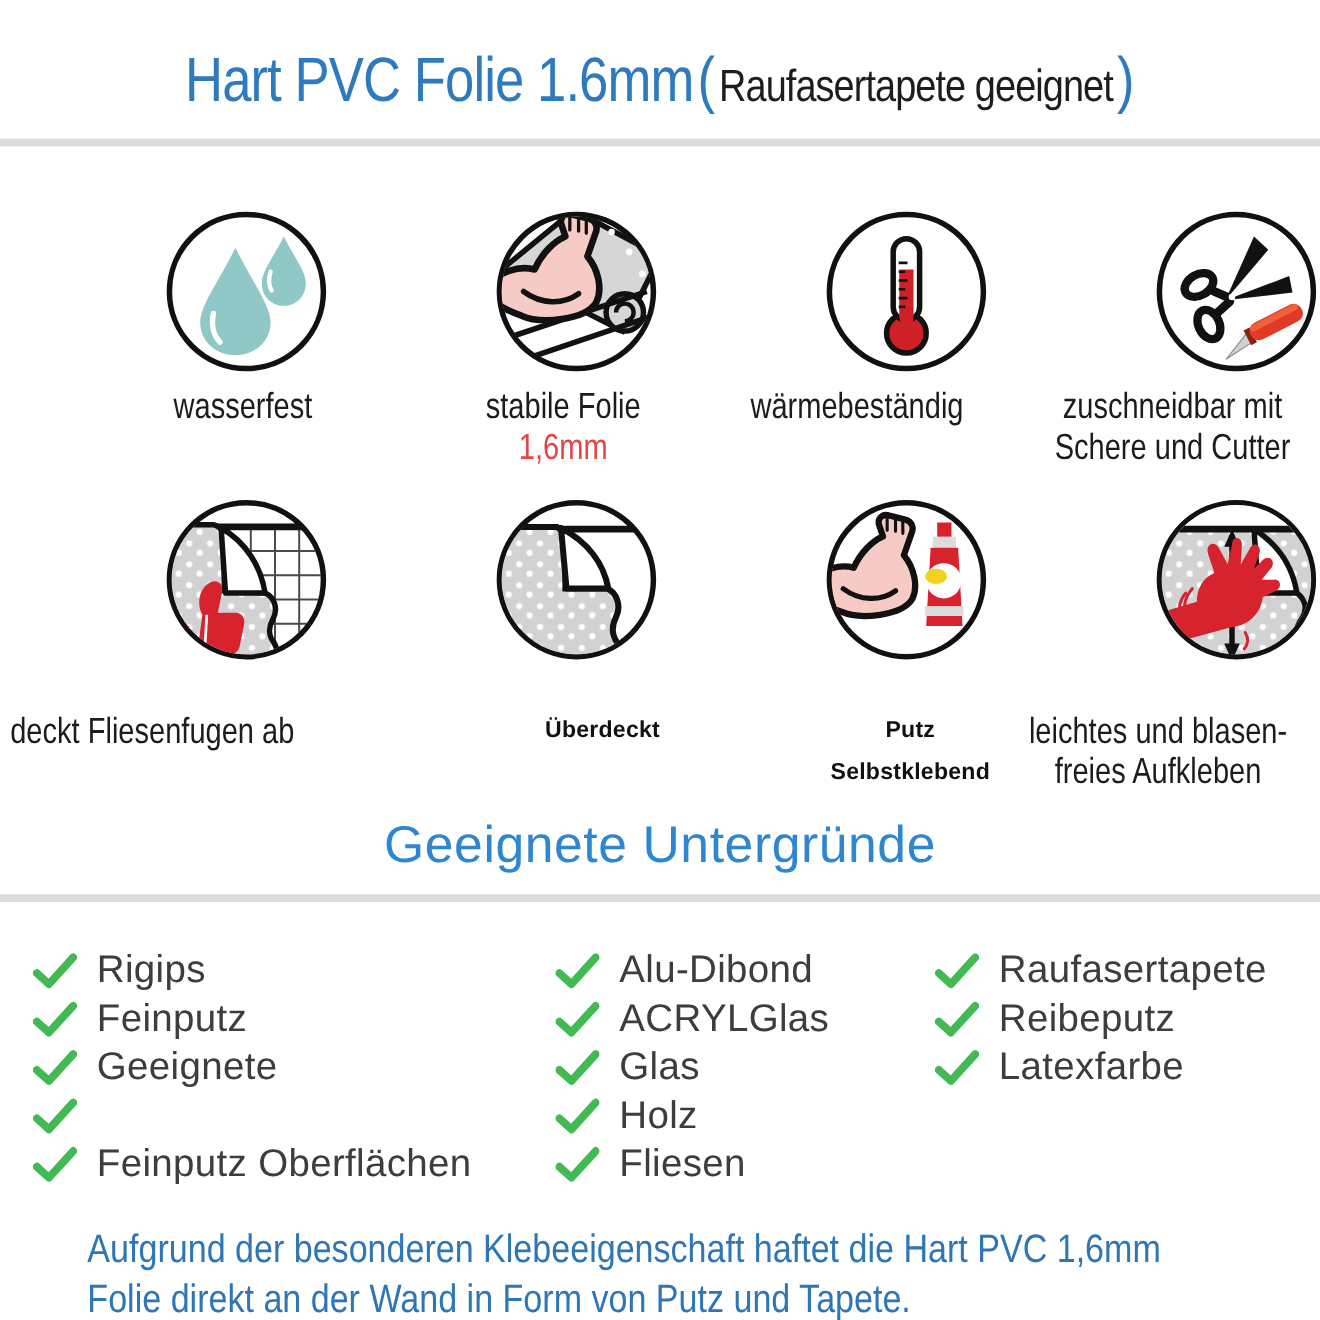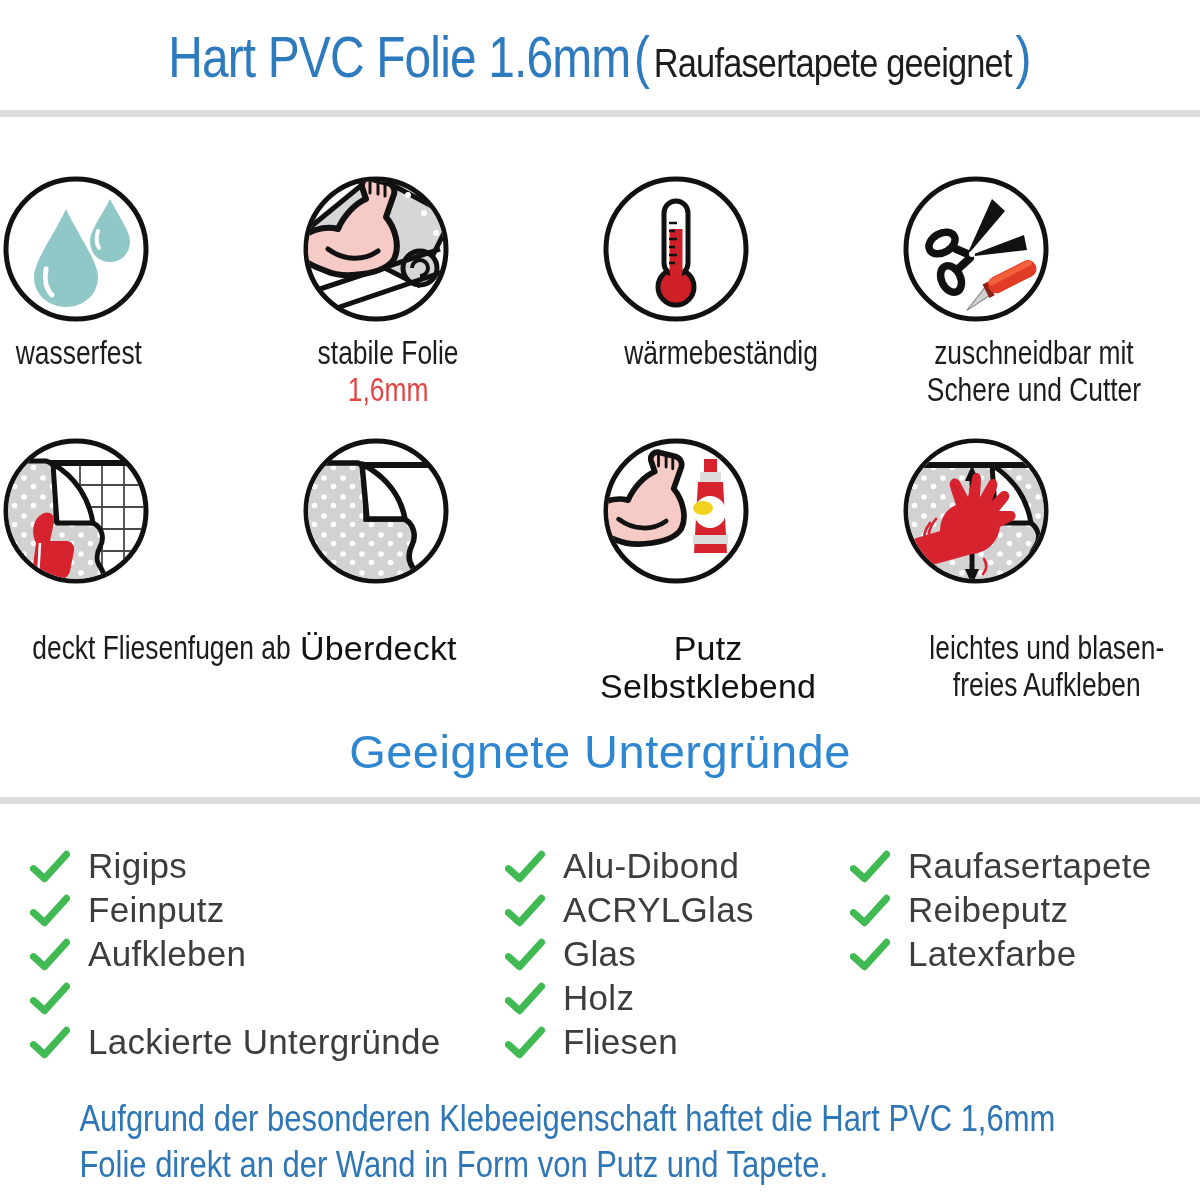--- a/index.html
+++ b/index.html
@@ -1,36 +1,36 @@
 <!DOCTYPE html>
 <html><head>
 <meta charset="utf-8">
 <style>
   * { margin:0; padding:0; box-sizing:border-box; }
   body { width:1200px; height:1200px; background:#ffffff; font-family:"Liberation Sans", sans-serif; overflow:hidden; }
   .page { width:1200px; height:1200px; position:relative; background:#fff; }
 
   
-  .title-wrap { padding-top:24px; text-align:center; white-space:nowrap; }
+  .title-wrap { padding-top:40px; text-align:center; white-space:nowrap; }
   .title-inner { display:inline-block; transform:scaleX(0.84); transform-origin:center; }
   .t-main { font-size:57px; color:#2e7abe; letter-spacing:-1px; }
   .t-paren { font-size:57px; color:#2e7abe; }
   .t-sub { font-size:41px; color:#1d1d1d; letter-spacing:-1px; }
 
   .divider { height:7px; background:#dcdcdc; width:1200px; margin-top:20px; }
   .divider2 { height:7px; background:#dcdcdc; width:1200px; margin-top:16px; }
 
   
   .features { display:grid; grid-template-columns:repeat(4,300px); padding-top:56px; }
-  .feature { display:flex; flex-direction:column; align-items:flex-start; }
+  .feature { display:flex; flex-direction:column; align-items:flex-end; }
   .feature.r1 { height:262px; }
   .feature.r2 { height:256px;gap:33px; }
   .ficon { width:152px; height:152px; flex:0 0 auto; }
   .flabel { margin-top:9px; text-align:center; transform:scaleX(0.80); transform-origin:center top; font-size:33px; color:#1c1c1c; line-height:37px; white-space:nowrap; }
-  .flabel.bold { transform:none; font-weight:normal; font-size:34px; line-height:38px; letter-spacing:0.2px; color:#111; }
+  .flabel.bold { transform:none; font-weight:bold; font-size:21px; line-height:38px; letter-spacing:0.2px; color:#111; }
   .fsub { color:#e24545; }
 
   
   .surf-heading { margin-top:32px; text-align:center; font-size:47px; line-height:58px; color:#2e86d1; letter-spacing:0.5px; }
   .surfaces { display:grid; grid-template-columns:475px 345px auto; padding:40px 0 0 30px; }
   .surf-col { display:flex; flex-direction:column; }
   .surf-item { display:flex; align-items:center; height:44px; }
   .check { width:40px; height:33px; flex:0 0 auto; margin-right:18px; }
   .surf-label { font-size:35px; color:#3d3d3d; letter-spacing:0.3px; white-space:nowrap; }
 
@@ -258,32 +258,32 @@
       <div class="surf-item">
           <svg class="check" viewBox="0 0 36 30">
             <polyline points="3,17 13,26 33,4" fill="none" stroke="#42ba54" stroke-width="6.5" stroke-linecap="round" stroke-linejoin="round"></polyline>
           </svg>
           <span class="surf-label">Feinputz</span>
         </div>
       <div class="surf-item">
           <svg class="check" viewBox="0 0 36 30">
             <polyline points="3,17 13,26 33,4" fill="none" stroke="#42ba54" stroke-width="6.5" stroke-linecap="round" stroke-linejoin="round"></polyline>
           </svg>
-          <span class="surf-label">Aufkleben</span>
-        </div>
-      <div class="surf-item">
-          <svg class="check" viewBox="0 0 36 30">
-            <polyline points="3,17 13,26 33,4" fill="none" stroke="#42ba54" stroke-width="6.5" stroke-linecap="round" stroke-linejoin="round"></polyline>
-          </svg>
-        </div>
-      <div class="surf-item">
-          <svg class="check" viewBox="0 0 36 30">
-            <polyline points="3,17 13,26 33,4" fill="none" stroke="#42ba54" stroke-width="6.5" stroke-linecap="round" stroke-linejoin="round"></polyline>
-          </svg>
-          <span class="surf-label">Lackierte Untergründe</span>
+          <span class="surf-label">Geeignete</span>
+        </div>
+      <div class="surf-item">
+          <svg class="check" viewBox="0 0 36 30">
+            <polyline points="3,17 13,26 33,4" fill="none" stroke="#42ba54" stroke-width="6.5" stroke-linecap="round" stroke-linejoin="round"></polyline>
+          </svg>
+        </div>
+      <div class="surf-item">
+          <svg class="check" viewBox="0 0 36 30">
+            <polyline points="3,17 13,26 33,4" fill="none" stroke="#42ba54" stroke-width="6.5" stroke-linecap="round" stroke-linejoin="round"></polyline>
+          </svg>
+          <span class="surf-label">Feinputz Oberflächen</span>
         </div>
     </div>
     <div class="surf-col">
       <div class="surf-item">
           <svg class="check" viewBox="0 0 36 30">
             <polyline points="3,17 13,26 33,4" fill="none" stroke="#42ba54" stroke-width="6.5" stroke-linecap="round" stroke-linejoin="round"></polyline>
           </svg>
           <span class="surf-label">Alu-Dibond</span>
         </div>
       <div class="surf-item">

